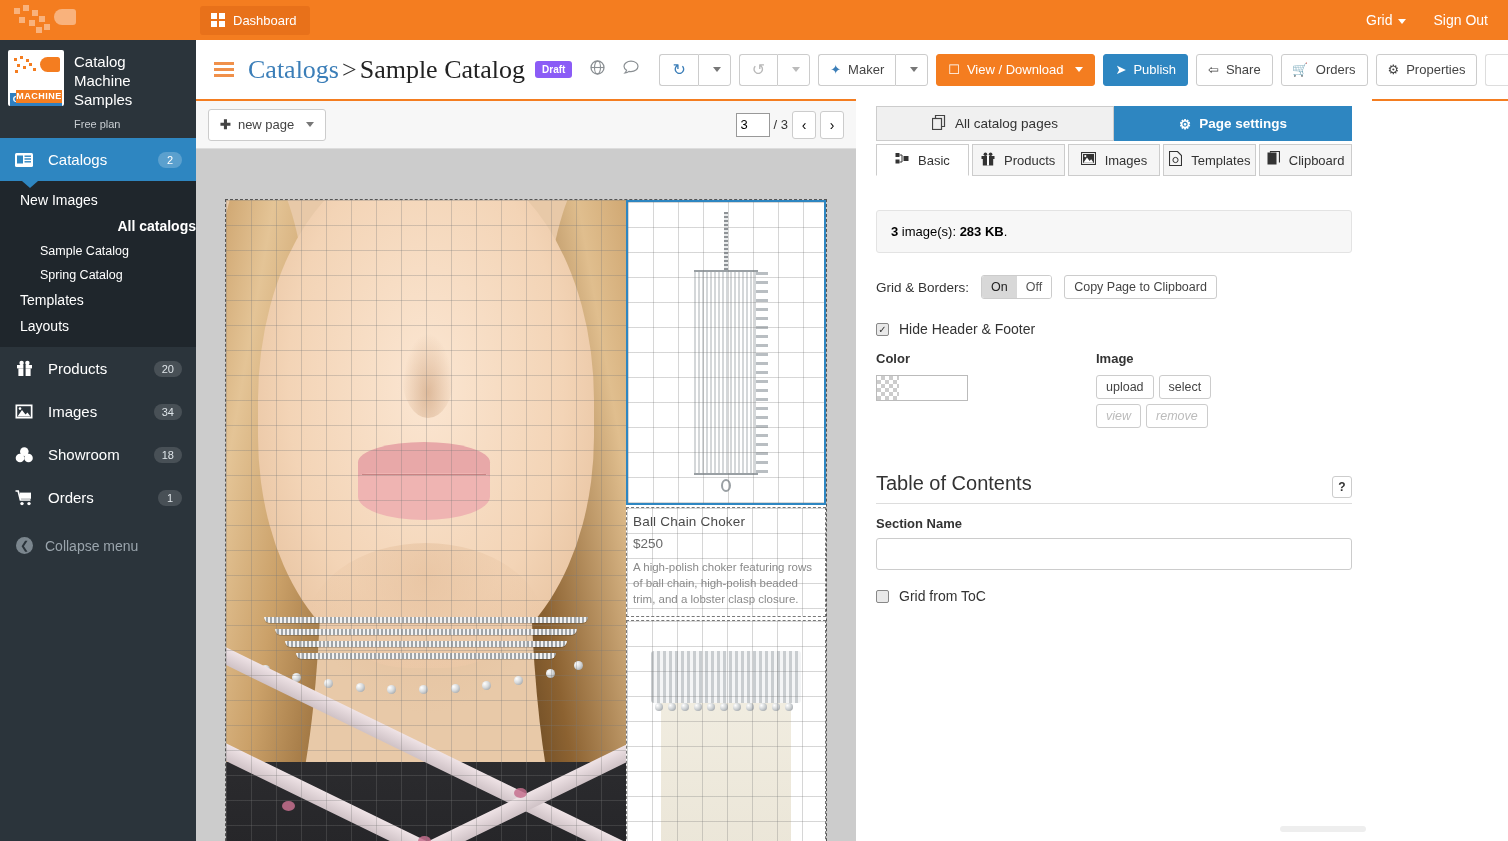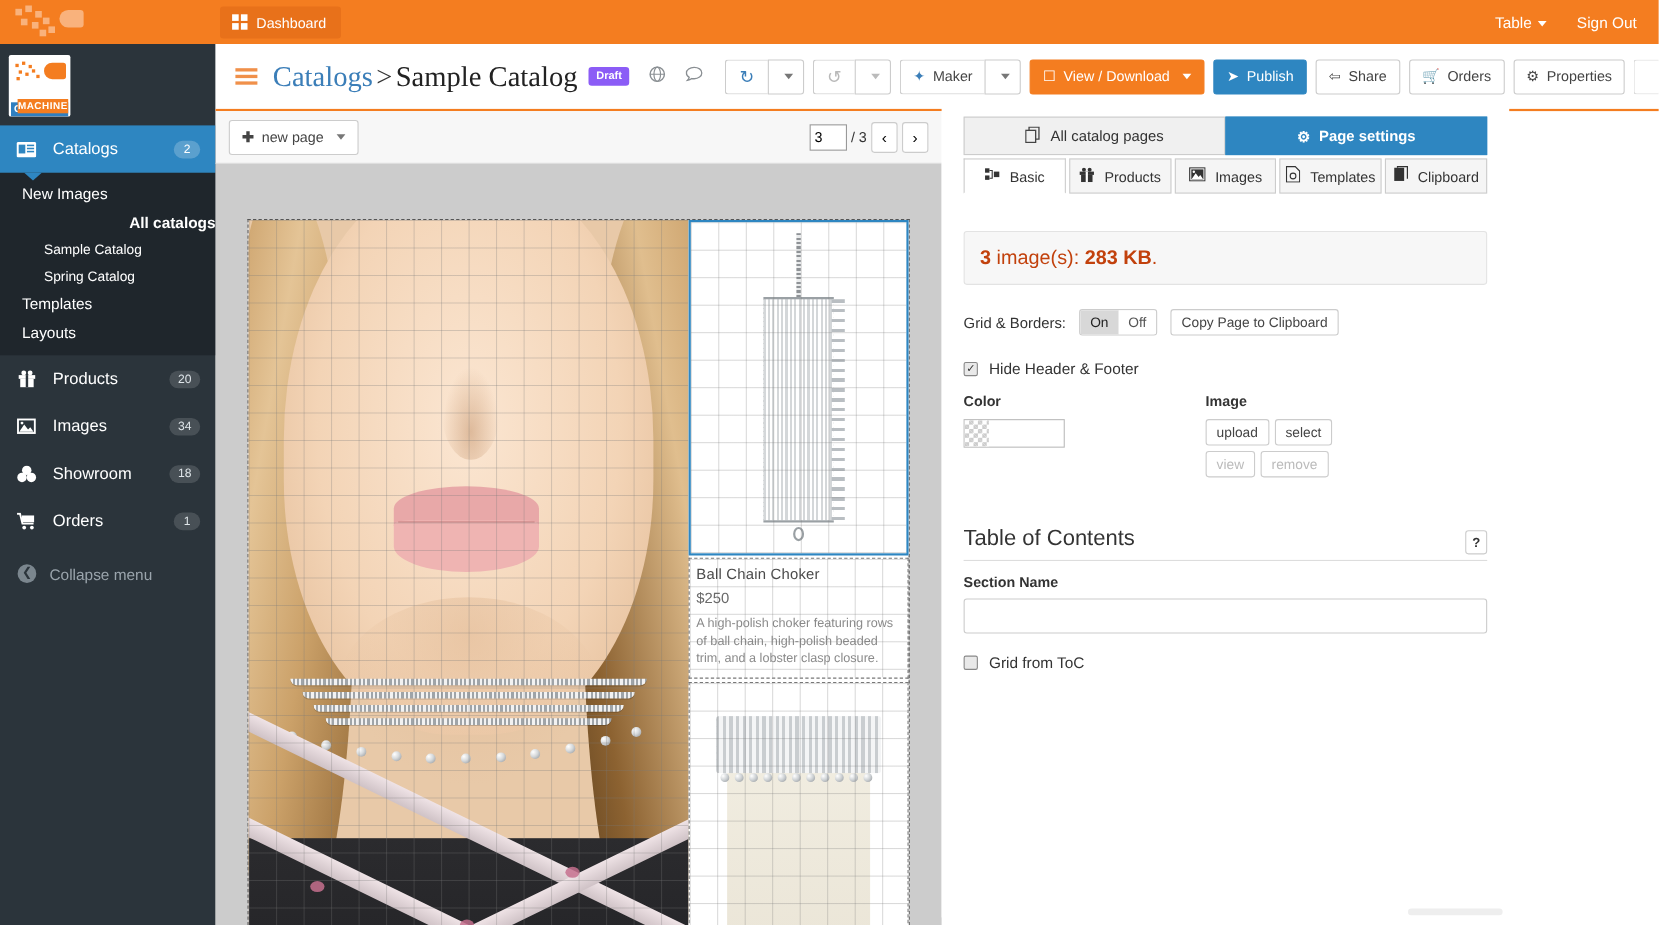--- a/index.html
+++ b/index.html
@@ -179,29 +179,29 @@
   .tabrow1 { display:flex; padding: 12px 20px 0 20px; }
   .tab1 { flex:1; height:35px; display:flex; align-items:center; justify-content:center; gap:8px;
      border:1px solid #ccc; background:#F0F0F0; font-size:13.5px; color:#333; cursor:pointer; }
   .tab1.active { background:#2E86C1; border-color:#2E86C1; color:#fff; font-weight:bold; }
   .tabrow2 { display:flex; padding: 3px 20px 0 20px; gap:3px; }
   .tab2 { flex:1; height:32px; display:flex; align-items:center; justify-content:center; gap:9px;
      border:1px solid #ccc; background:#F5F5F5; font-size:13px; color:#333; cursor:pointer; }
   .tab2.active { background:#fff; border-bottom-color:#fff; }
 
   .info-box { margin: 34px 20px 0 20px; border:1px solid #e3e3e3; background:#F7F7F7; border-radius:3px;
-     padding: 13px 14px; font-size:18px; color:#c2410c; }
+     padding: 13px 14px; font-size:13px; color:#000000; }
   .info-box b { font-weight:bold; }
 
   .row { display:flex; align-items:center; gap:12px; padding: 0 20px; margin-top: 22px; font-size:13.5px; }
   .toggle { display:flex; border:1px solid #ccc; border-radius:3px; overflow:hidden; }
   .toggle span { padding: 4px 9px; font-size:12.5px; cursor:pointer; background:#fff; color:#555; }
   .toggle span.on { background:#D8D8D8; color:#222; }
   .btn-sm { border:1px solid #ccc; background:#fff; border-radius:3px; padding:4px 9px; font-size:12.5px; color:#444; cursor:pointer;}
-  .btn-sm.muted { color:#bbb; }
+  .btn-sm.muted { color:#bbb;font-style:italic; }
 
   .chkrow { display:flex; align-items:center; gap:10px; padding: 0 20px; margin-top: 22px; font-size:14px; }
   .chk { width:13px;height:13px;border:1px solid #888; background:#E9E9E9; border-radius:2px; display:inline-flex;align-items:center;justify-content:center; font-size:10px; color:#333; cursor:pointer;}
 
   .sect { margin: 34px 20px 0 20px; position:relative; }
   .sect h2 { font-size:20px; font-weight:normal; color:#333; padding-bottom:8px; border-bottom:1px solid #ddd; }
   .sect .qmark { position:absolute; right:0; top:4px; width:20px;height:22px; border:1px solid #ccc; border-radius:3px;
      background:#fff; font-size:12px; font-weight:bold; display:flex;align-items:center;justify-content:center; cursor:pointer;}
   .cols { display:flex; padding: 0 20px; margin-top:14px; }
   .col-c { width: 220px; }
@@ -242,39 +242,43 @@
     <button class="dash-btn">
       <span class="grid-glyph">
           <i></i>
           <i></i>
           <i></i>
           <i></i>
         </span>
       <span>Dashboard</span>
     </button>
     <div class="topbar-right">
-      <a><span>Table</span><span class="caret"></span></a>
+      <a><span>Grid</span><span class="caret"></span></a>
       <a>Sign Out</a>
     </div>
   </div>
 
   <div class="sidebar">
     <div class="brand">
       <div class="brand-logo">
         <span class="dot" style="left:6px;top:8px"></span>
           <span class="dot" style="left:12px;top:6px"></span>
         <span class="dot" style="left:18px;top:9px"></span>
           <span class="dot" style="left:9px;top:14px"></span>
         <span class="dot" style="left:15px;top:16px"></span>
           <span class="dot" style="left:21px;top:13px"></span>
         <span class="dot" style="left:25px;top:18px"></span>
           <span class="dot" style="left:7px;top:20px"></span>
         <span class="swoosh"></span>
         <span class="bl-t1">CATALOG</span>
         <span class="bl-t2">MACHINE</span>
+      </div>
+      <div class="brand-text">
+        <div class="brand-name">Catalog Machine Samples</div>
+        <div class="brand-plan">Free plan</div>
       </div>
     </div>
 
     <div class="nav-item active">
       <span class="nav-ico">
         <svg width="18" height="16" viewBox="0 0 18 16">
             <rect x="0" y="1" width="18" height="14" rx="1.5" fill="#fff"></rect>
             <rect x="2" y="3.5" width="6" height="8" fill="#2E86C1"></rect>
             <rect x="9.5" y="3.5" width="6.5" height="1.4" fill="#2E86C1"></rect>
             <rect x="9.5" y="6.3" width="6.5" height="1.4" fill="#2E86C1"></rect>

